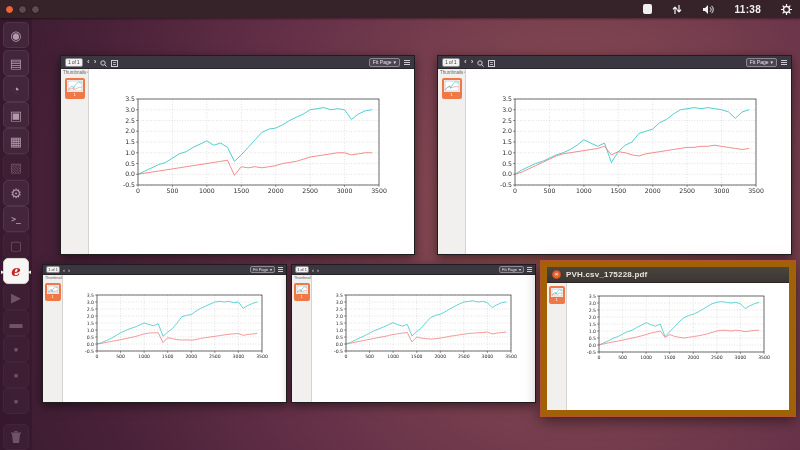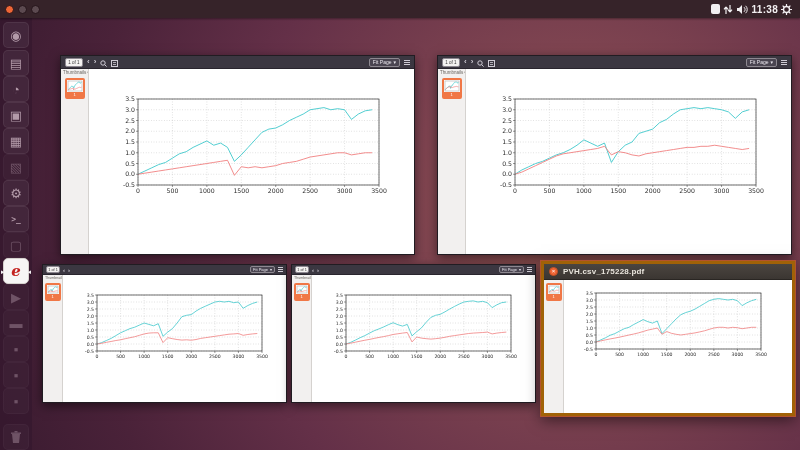--- a/index.html
+++ b/index.html
@@ -7,21 +7,21 @@
   body { font-family:"Liberation Sans", sans-serif; position:relative;
          background: radial-gradient(circle at 72% 48%, #93544f 0%, #7d4350 28%, #643048 55%, #4a2239 80%, #3a1b30 100%); }
 
   
   .panel { position:absolute; left:0; top:0; width:800px; height:18px; background:#362329;
            display:flex; align-items:center; z-index:50; box-shadow:0 1px 2px rgba(0,0,0,.4); }
   .win-controls { display:flex; gap:4px; margin-left:5px; }
   .wc { width:9px; height:9px; border-radius:50%; border:1px solid #241318; display:inline-block; }
   .wc.close { background:#ef6636; }
   .wc.min, .wc.max { background:#5c4a50; }
-  .panel-right { margin-left:auto; display:flex; align-items:center; gap:3px; margin-right:8px; }
+  .panel-right { margin-left:auto; display:flex; align-items:center; gap:20px; margin-right:8px; }
   .clock { color:#f2eff1; font-size:10px; font-weight:bold; letter-spacing:.3px; }
   .p-icon { display:inline-flex; align-items:center; }
   .note-sq { width:9px; height:10px; background:#f2eff1; border-radius:2px; }
 
   
   .launcher { position:absolute; left:0; top:18px; width:32px; height:432px;
               background:rgba(52,24,46,.72); z-index:40; }
   .dock-item { position:absolute; left:3px; width:26px; height:26px; border-radius:5px;
                background:rgba(255,255,255,.06); border:1px solid rgba(255,255,255,.07);
                display:flex; align-items:center; justify-content:center;
@@ -65,21 +65,21 @@
   .win-sm .sidebar { width:20px; }
   .sb-head { color:#6b6762; display:flex; align-items:center; padding:1px 2px; gap:1px; }
   .win-lg .sb-head { font-size:4.5px; }
   .win-sm .sb-head { font-size:3.6px; }
   .thumb-sel { border:2px solid #f07746; border-radius:2px; background:#f07746; margin:2px auto 0; width:max-content; }
   .thumb-page { background:#fff; display:block; }
   .thumb-num { color:#fff; text-align:center; font-size:4px; line-height:5px; }
   .page-area { position:relative; flex:1; background:#fff; overflow:hidden; }
 
   
-  .focused { border:3px solid #a16207; box-shadow:0 0 0 1px #b3532e, 0 4px 14px rgba(0,0,0,.55); z-index:20; }
+  .focused { border:6px solid #a16207; box-shadow:0 0 0 1px #b3532e, 0 4px 14px rgba(0,0,0,.55); z-index:20; }
   .titlebar { height:16px; background:linear-gradient(#4b4540,#3b3632); display:flex; align-items:center;
               padding:0 5px; gap:5px; border-bottom:1px solid #2a2623; }
   .tb-close { width:9px; height:9px; border-radius:50%; background:#ef6636; border:1px solid #c14e24;
               color:#fff; font-size:6px; line-height:7px; text-align:center; }
   .title-text { color:#e8e4dc; font-size:8px; font-weight:bold; letter-spacing:.2px; }
   .focused .win-body { height:calc(100% - 16px); }
 
   svg.chart { position:absolute; }
   text.tick { font-family:"DejaVu Sans", sans-serif; fill:#2b2b2b; }
 </style>

